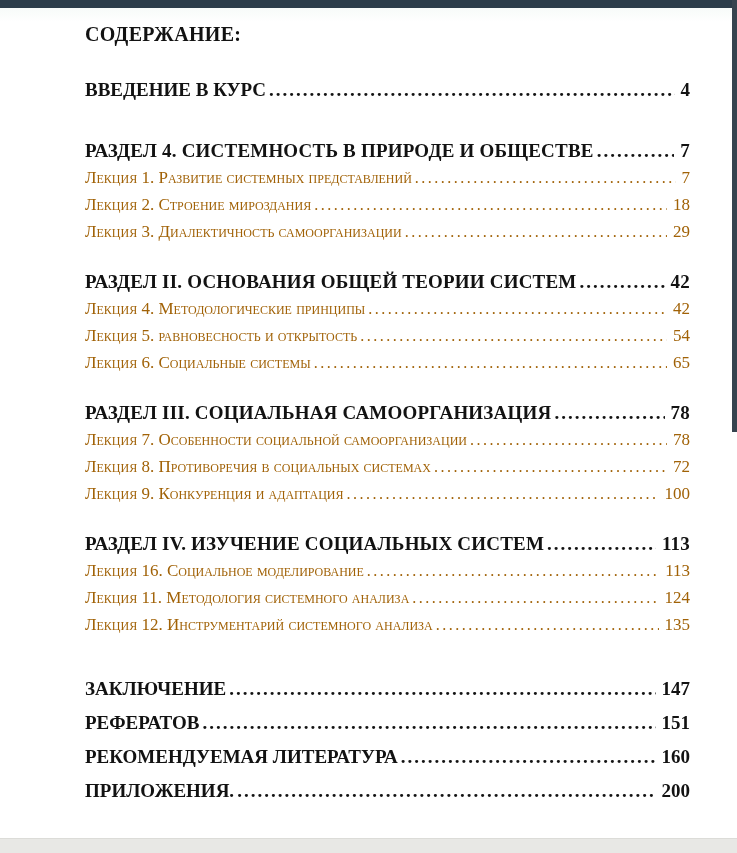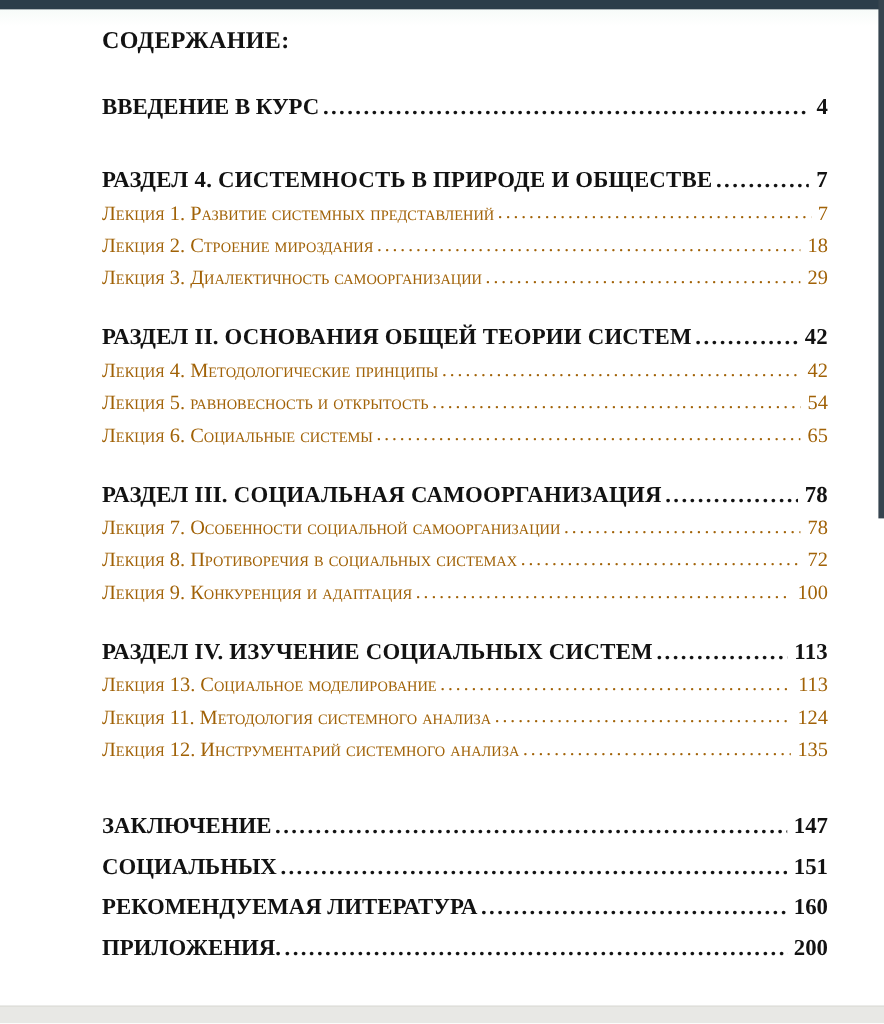--- a/index.html
+++ b/index.html
@@ -152,21 +152,21 @@
             <span class="pg">100</span>
           </div>
         </div>
         <div class="section">
           <div class="row heading-row">
             <span class="label">РАЗДЕЛ IV. ИЗУЧЕНИЕ СОЦИАЛЬНЫХ СИСТЕМ</span>
             <span class="dots"></span>
             <span class="pg">113</span>
           </div>
           <div class="row lecture-row">
-            <span class="label">Лекция 13. Социальное моделирование</span>
+            <span class="label">Лекция 16. Социальное моделирование</span>
             <span class="dots"></span>
             <span class="pg">113</span>
           </div>
           <div class="row lecture-row">
             <span class="label">Лекция 11. Методология системного анализа</span>
             <span class="dots"></span>
             <span class="pg">124</span>
           </div>
           <div class="row lecture-row">
             <span class="label">Лекция 12. Инструментарий системного анализа</span>
@@ -176,21 +176,21 @@
         </div>
       </div>
 
     <div id="back" class="back">
         <div class="row back-row">
           <span class="label">ЗАКЛЮЧЕНИЕ</span>
           <span class="dots"></span>
           <span class="pg">147</span>
         </div>
         <div class="row back-row">
-          <span class="label">СОЦИАЛЬНЫХ</span>
+          <span class="label">РЕФЕРАТОВ</span>
           <span class="dots"></span>
           <span class="pg">151</span>
         </div>
         <div class="row back-row">
           <span class="label">РЕКОМЕНДУЕМАЯ ЛИТЕРАТУРА</span>
           <span class="dots"></span>
           <span class="pg">160</span>
         </div>
         <div class="row back-row">
           <span class="label">ПРИЛОЖЕНИЯ.</span>

